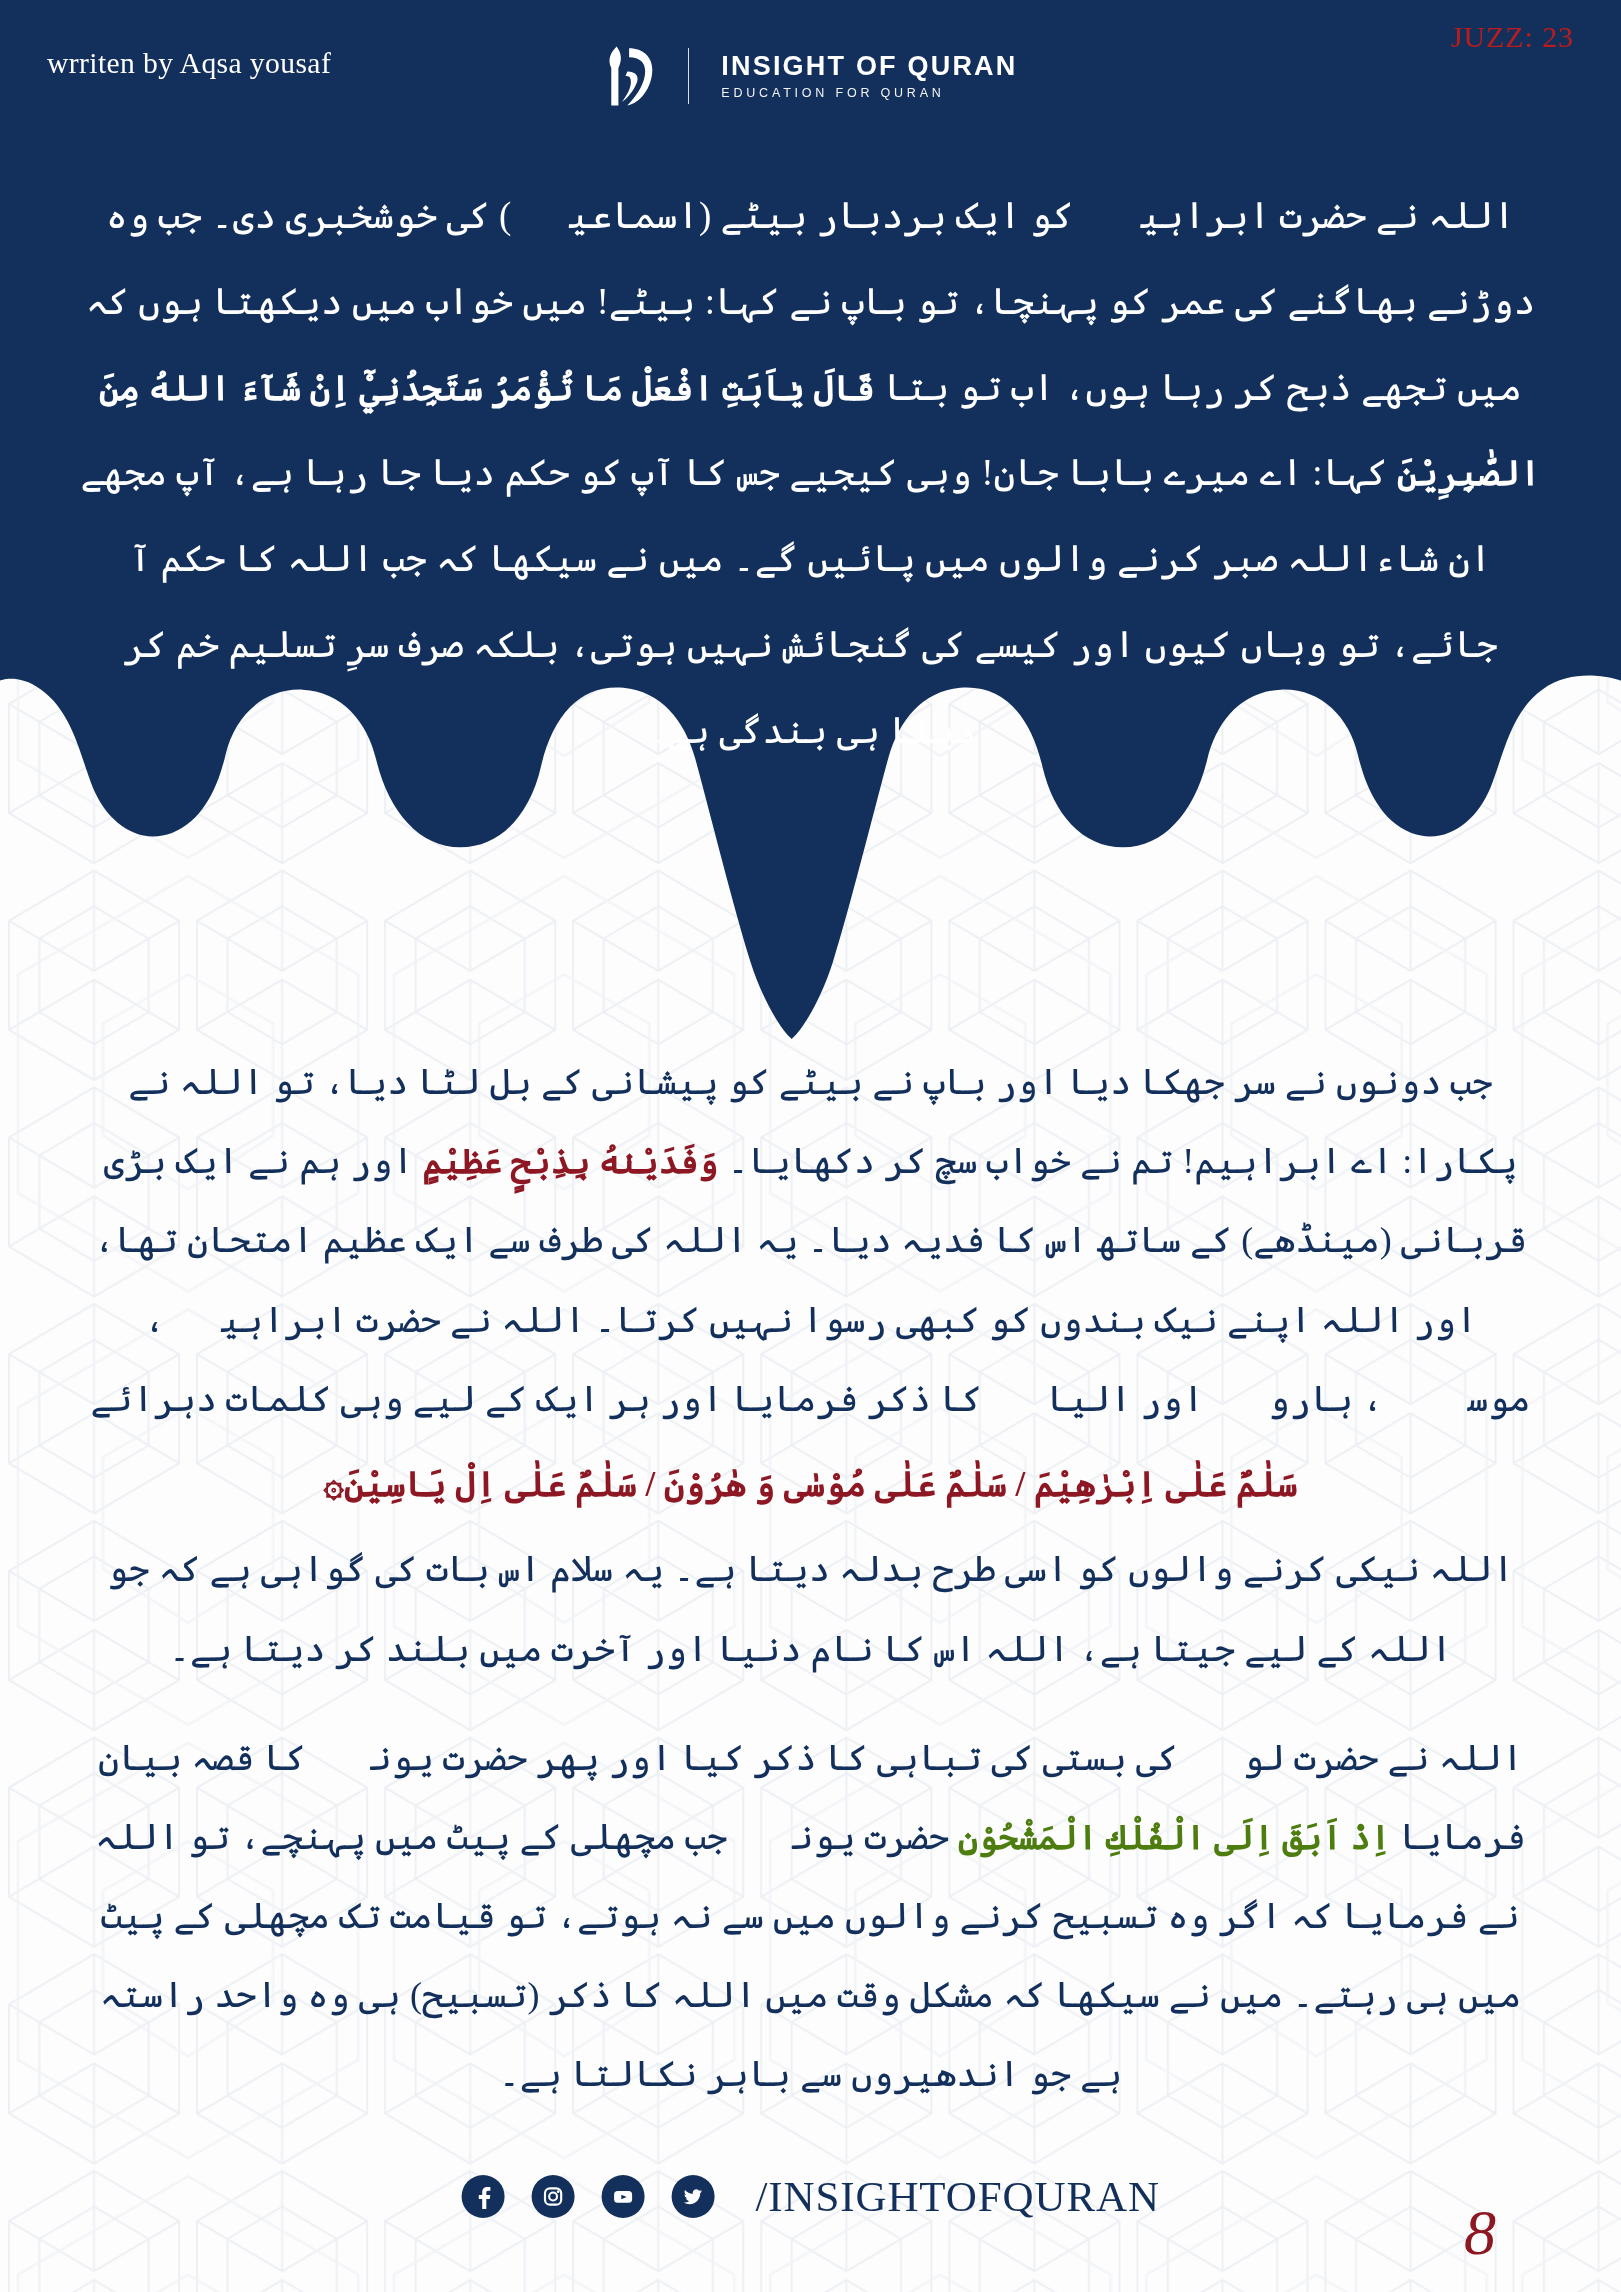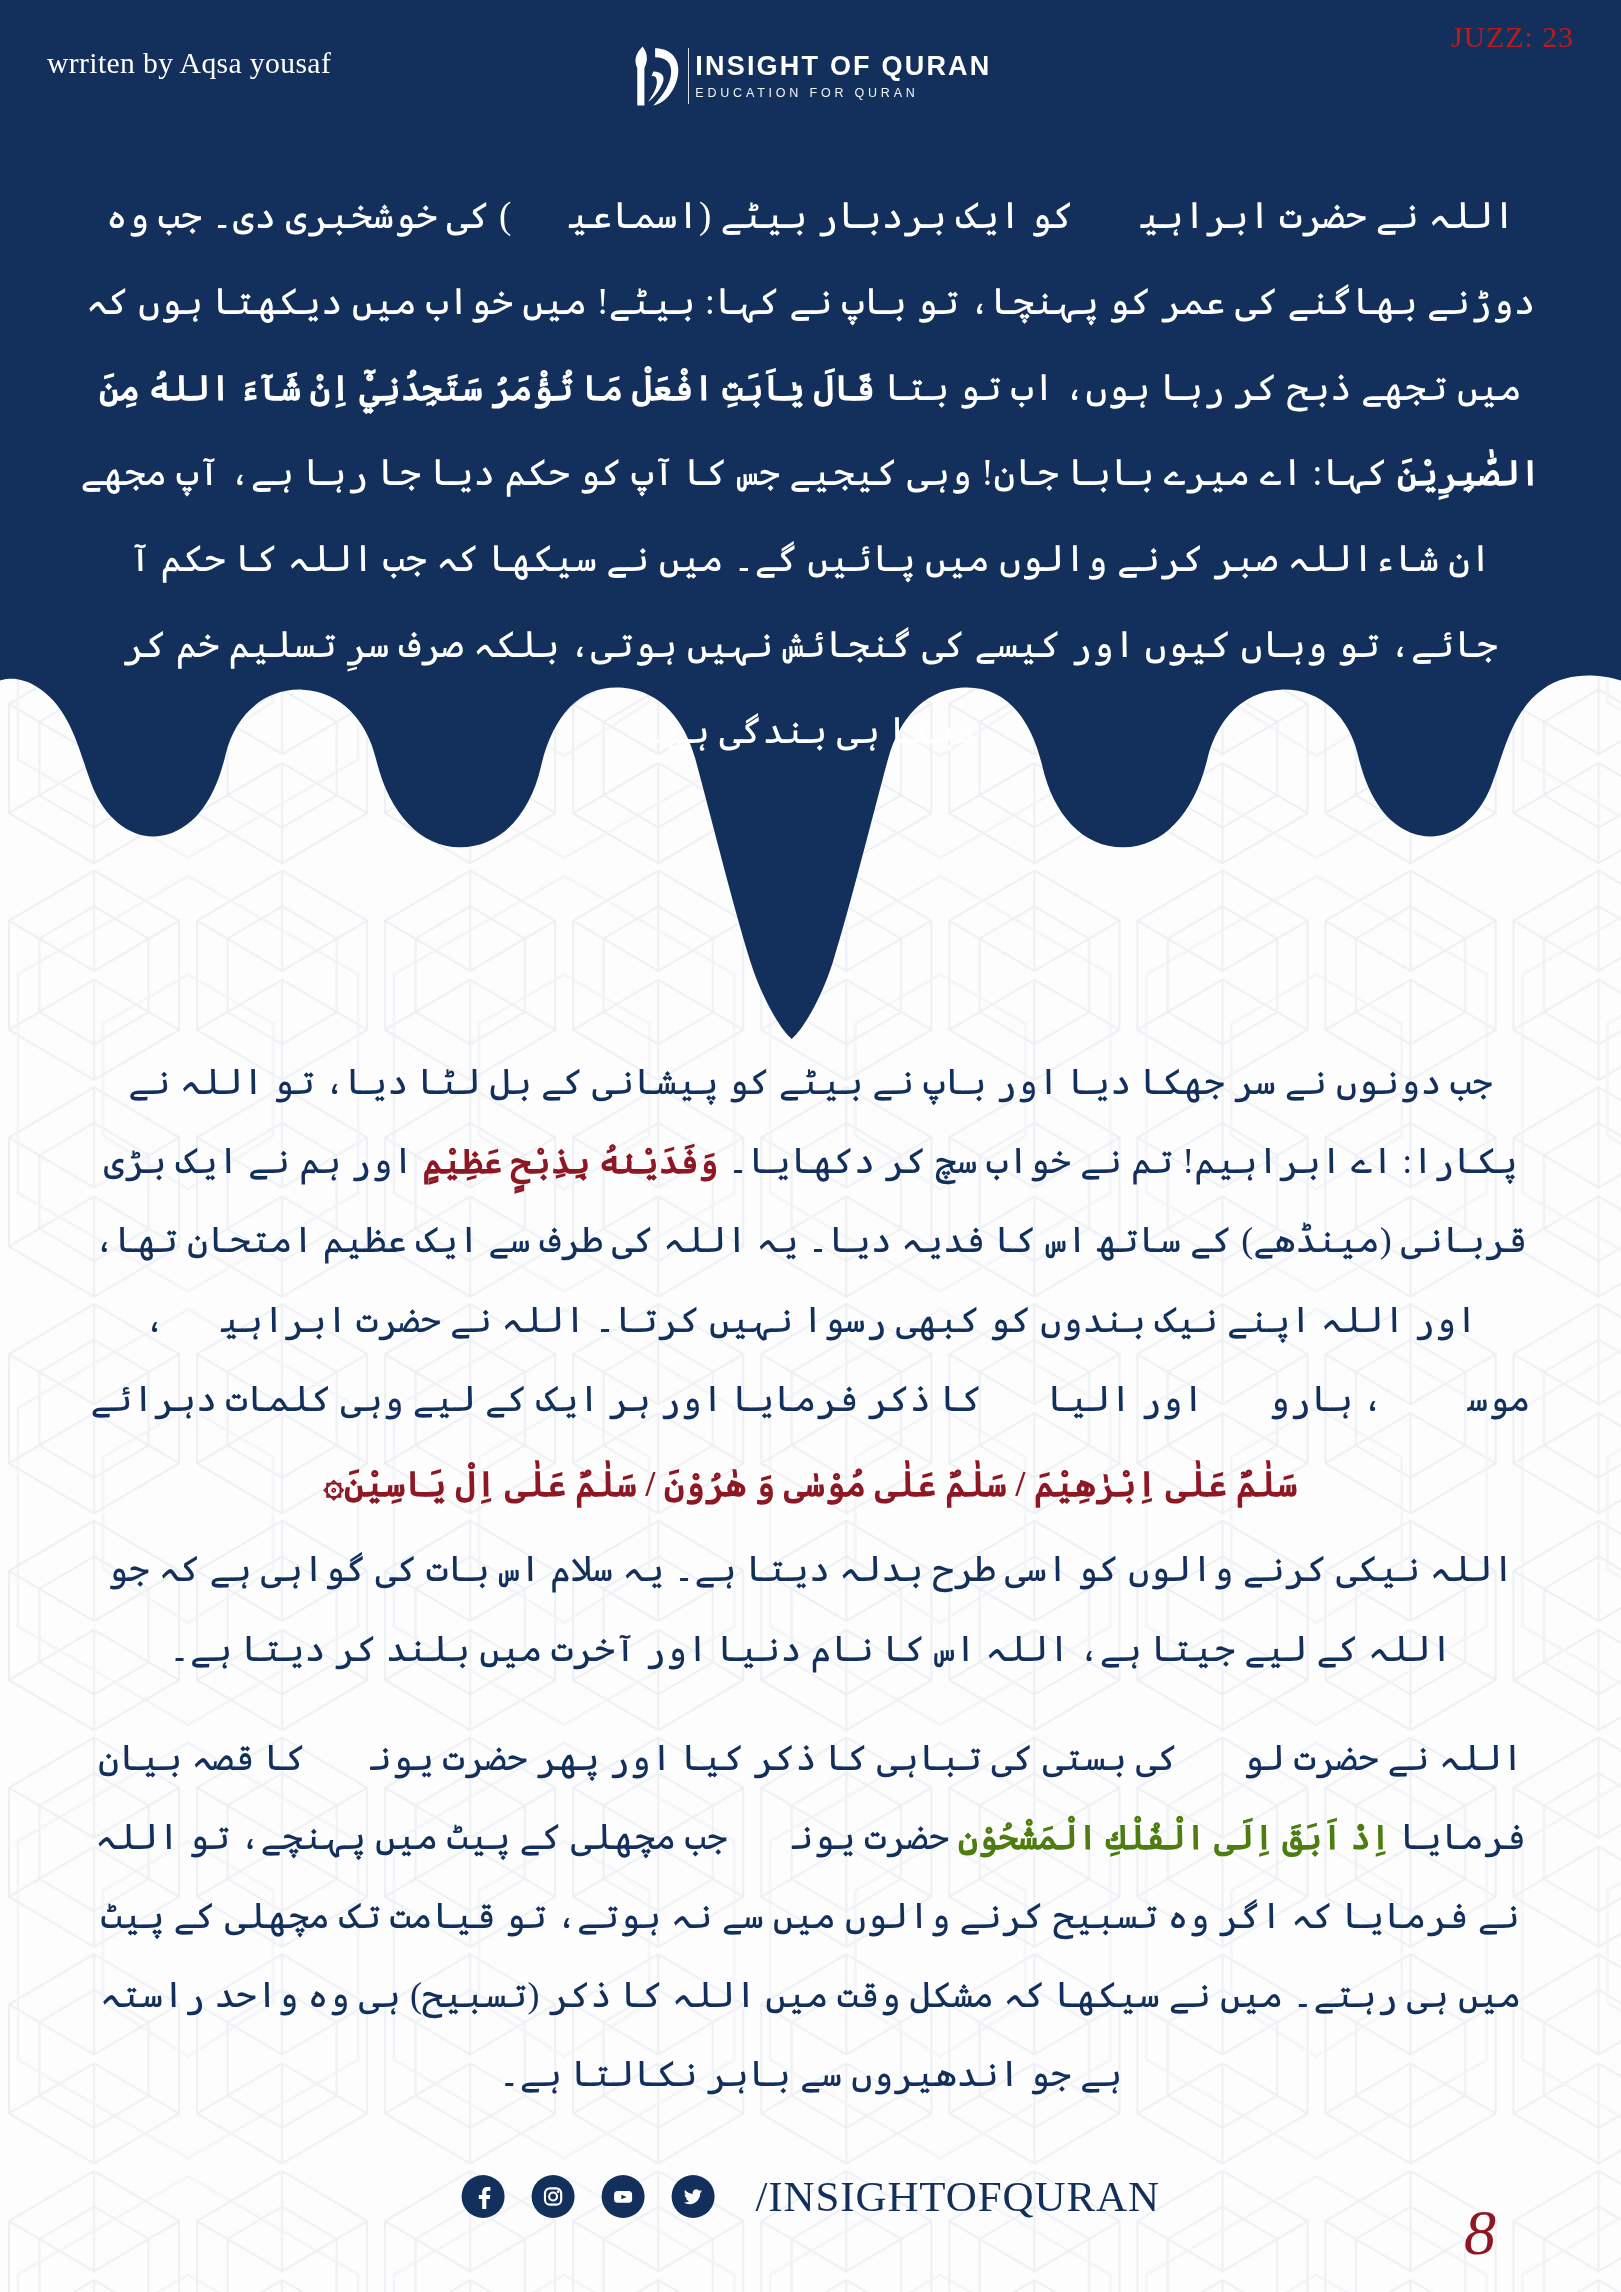--- a/index.html
+++ b/index.html
@@ -86,21 +86,21 @@
   }
 
   .logo-wrap{
     position:absolute;
     left:50%;
     top:43px;
     transform:translateX(-50%);
     display:flex;
     align-items:center;
     direction:ltr;
-    gap:6px;
+    gap:32px;
   }
   .logo-mark{
     width:52px;height:66px;
     position:relative;
     flex:0 0 auto;
   }
   .logo-divider{
     width:1.8px;height:56px;background:#ffffff;opacity:.85;
     flex:0 0 auto;
   }

